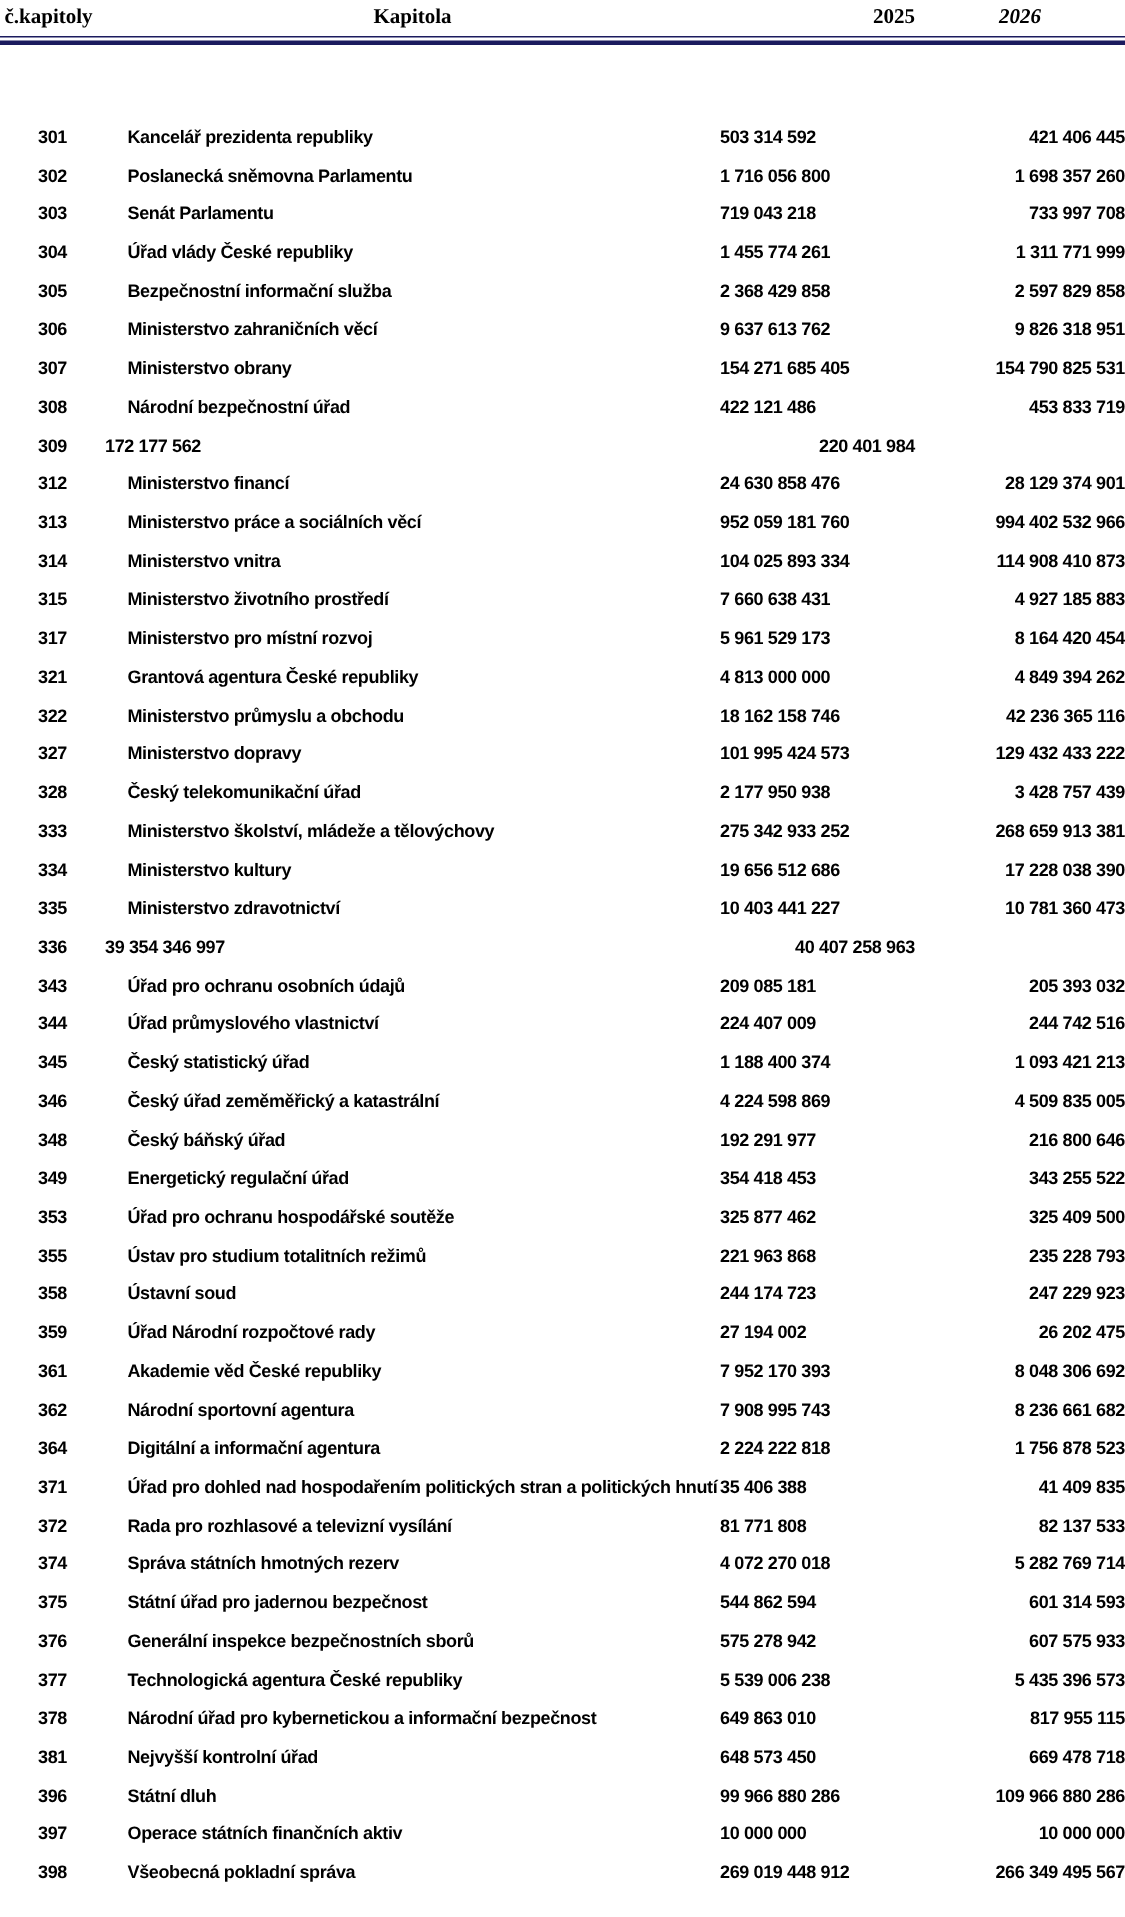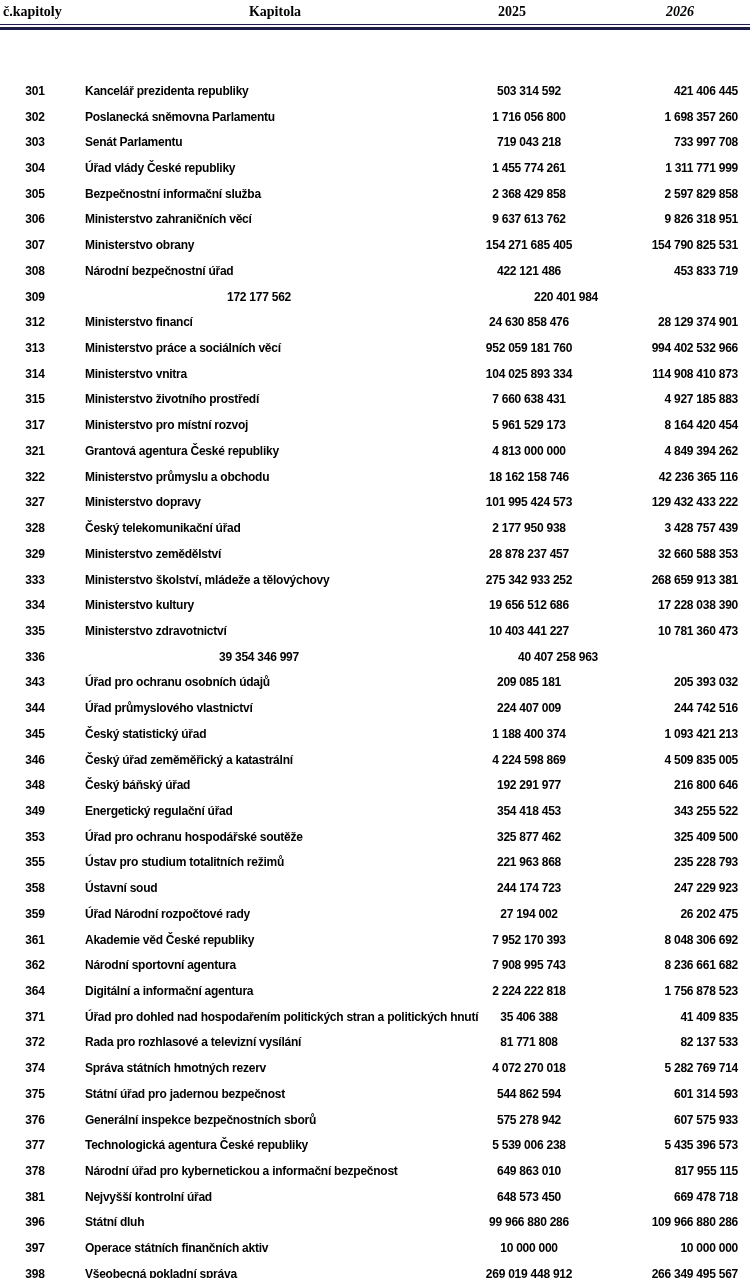--- a/index.html
+++ b/index.html
@@ -22,21 +22,21 @@
     display:grid;
     grid-template-columns:70px 410px 130px 140px;
     height:24px;
     align-items:center;
     font-family:"Liberation Serif", serif;
     font-weight:bold;
     font-size:14px;
   }
   .th-num{ text-align:left; padding-left:3px; white-space:nowrap;}
   .th-name{ text-align:center;}
-  .th-2025{ text-align:left; padding-left:18px;}
+  .th-2025{ text-align:right; padding-left:18px;}
   .th-2026{ text-align:center;font-style:italic;}
 
   
   .rule-thin-thick{
     height:2px;
     border-top:1.5px solid var(--rule);
     border-bottom:3px solid var(--rule);
   }
   .rule-thick-thin{
     height:2px;
@@ -50,22 +50,22 @@
     display:grid;
     grid-template-columns:70px 410px 130px 140px;
     height:25.72px;
     align-items:center;
     font-weight:bold;
     font-size:12px;
     letter-spacing:-0.25px;
   }
   .cell-num{ text-align:center; }
   .cell-name{ text-align:left; padding-left:15px; white-space:nowrap; }
-  .cell-a25{ text-align:center; padding-right:32px; white-space:nowrap; }
-  .cell-a26{ text-align:right; padding-right:12px; white-space:nowrap; }
+  .cell-a25{ text-align:left; padding-right:32px; white-space:nowrap; }
+  .cell-a26{ text-align:right; white-space:nowrap; }
 
   
   .tfoot{
     display:grid;
     grid-template-columns:70px 410px 130px 140px;
     height:32px;
     align-items:center;
     font-weight:bold;
     font-size:11px;
     letter-spacing:-0.25px;
@@ -204,26 +204,20 @@
     <div class="cell-a26">129 432 433 222</div>
   </div>
 
   <div class="row">
     <div class="cell-num">328</div>
     <div class="cell-name">Český telekomunikační úřad</div>
     <div class="cell-a25">2 177 950 938</div>
     <div class="cell-a26">3 428 757 439</div>
   </div>
 
-  <div class="row">
-    <div class="cell-num">329</div>
-    <div class="cell-name">Ministerstvo zemědělství</div>
-    <div class="cell-a25">28 878 237 457</div>
-    <div class="cell-a26">32 660 588 353</div>
-  </div>
 
   <div class="row">
     <div class="cell-num">333</div>
     <div class="cell-name">Ministerstvo školství, mládeže a tělovýchovy</div>
     <div class="cell-a25">275 342 933 252</div>
     <div class="cell-a26">268 659 913 381</div>
   </div>
 
   <div class="row">
     <div class="cell-num">334</div>

